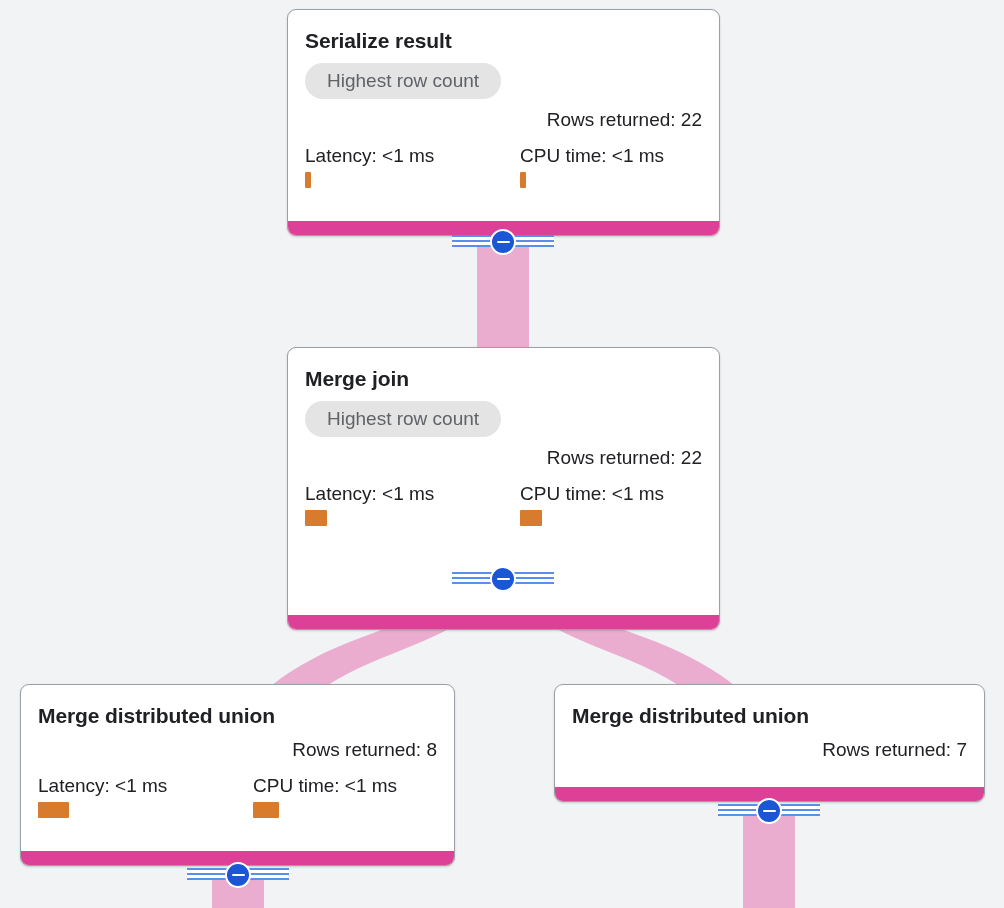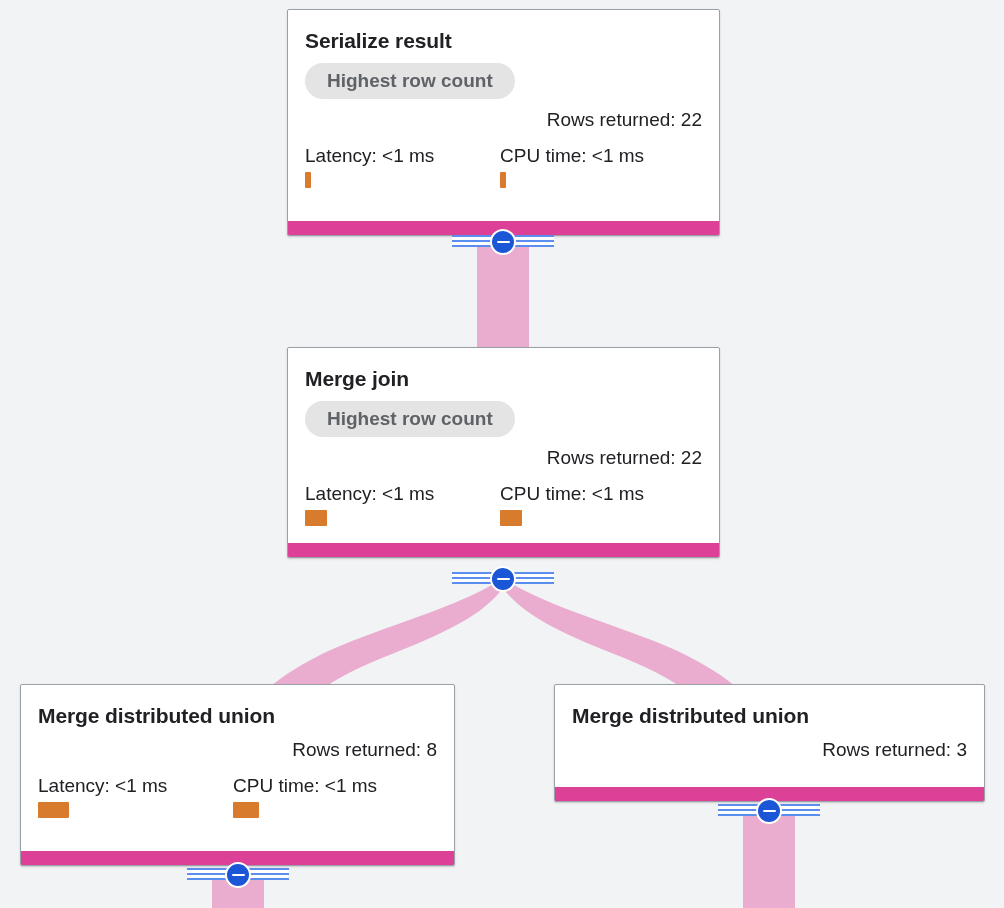--- a/index.html
+++ b/index.html
@@ -26,21 +26,21 @@
     z-index: 1;
     pointer-events: none;
   }
 
   
   .node {
     position: absolute;
     z-index: 3;
     background: #ffffff;
     border: 1.5px solid #9aa0a6;
-    border-radius: 2px;
+    border-radius: 9px;
     box-shadow: 0 1px 2px rgba(60,64,67,0.22);
     overflow: hidden;
     display: flex;
     flex-direction: column;
   }
   .node-body {
     flex: 1 1 auto;
     padding: 17px 17px 10px 17px;
   }
   .node-title {
@@ -51,37 +51,38 @@
     letter-spacing: -0.1px;
     margin: 0 0 9px 0;
     white-space: nowrap;
   }
   .chip {
     display: inline-block;
     background: #e4e4e4;
     color: #5f6368;
     font-size: 19px;
     line-height: 22px;
-    font-weight: 700;
+    font-weight: 400;
     padding: 7px 22px;
     border-radius: 20px;
     margin-bottom: 9px;
     white-space: nowrap;
   }
   .rows {
     font-size: 19px;
     color: #202124;
     line-height: 24px;
     margin-bottom: 12px;
     white-space: nowrap;
     text-align: right;
   }
   .metrics {
     display: flex;
     flex-direction: row;
+    gap: 20px;
   }
   .metric {
     display: flex;
     flex-direction: column;
   }
   .metric-label {
     font-size: 19px;
     color: #202124;
     line-height: 23px;
     white-space: nowrap;
@@ -196,21 +197,21 @@
       </div>
     </div>
     <div class="node-footer"></div>
   </div>
 
   <div class="collapse" style="left:452px; top:229px;">
     <div class="rails"></div>
     <div class="knob"></div>
   </div>
 
-  <div class="node" style="left:287px; top:347px; width:433px; height:211px;">
+  <div class="node" style="left:287px; top:347px; width:433px; height:283px;">
     <div class="node-body">
       <div class="node-title">Merge join</div>
       <div class="chip">Highest row count</div>
       <div class="rows">Rows returned: 22</div>
       <div class="metrics">
         <div class="metric" style="width:195px;">
           <div class="metric-label">Latency: &lt;1 ms</div>
           <div class="bar" style="width:22px;"></div>
         </div>
         <div class="metric">
@@ -246,21 +247,21 @@
   </div>
 
   <div class="collapse" style="left:187px; top:862px;">
     <div class="rails"></div>
     <div class="knob"></div>
   </div>
 
   <div class="node" style="left:554px; top:684px; width:431px; height:118px;">
     <div class="node-body">
       <div class="node-title">Merge distributed union</div>
-      <div class="rows">Rows returned: 3</div>
+      <div class="rows">Rows returned: 7</div>
     </div>
     <div class="node-footer"></div>
   </div>
 
   <div class="collapse" style="left:718px; top:798px;">
     <div class="rails"></div>
     <div class="knob"></div>
   </div>
 
 </div>

